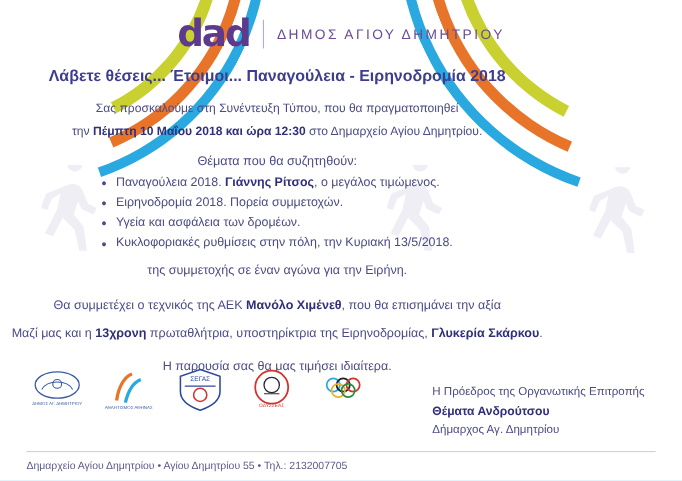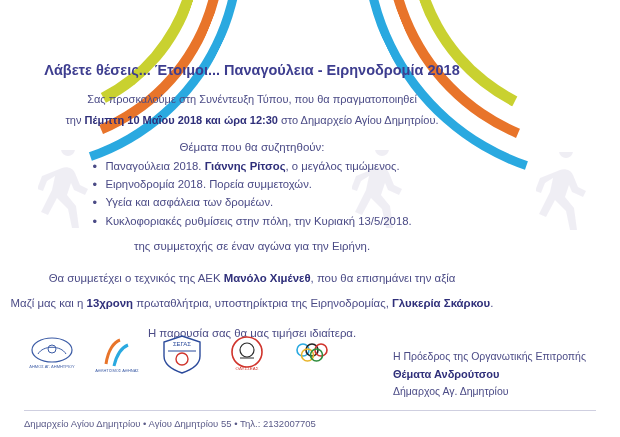--- a/index.html
+++ b/index.html
@@ -250,20 +250,25 @@
   <svg class="runner r1" width="54" height="96" viewBox="0 0 54 96">
     <path fill="#8e7fb3" d="M30 6a7 7 0 1 1 .01 0zM24 18c5-2 11 0 13 5l5 12 8 4-3 6-11-5-3-7-4 12 9 11 3 22h-7l-4-19-11-11-9 17-7-3 11-22 3-14-8 5-4 10-6-2 5-13z"></path>
   </svg>
   <svg class="runner r2" width="54" height="96" viewBox="0 0 54 96">
     <path fill="#8e7fb3" d="M30 6a7 7 0 1 1 .01 0zM24 18c5-2 11 0 13 5l5 12 8 4-3 6-11-5-3-7-4 12 9 11 3 22h-7l-4-19-11-11-9 17-7-3 11-22 3-14-8 5-4 10-6-2 5-13z"></path>
   </svg>
   <svg class="runner r3" width="54" height="96" viewBox="0 0 54 96">
     <path fill="#8e7fb3" d="M30 6a7 7 0 1 1 .01 0zM24 18c5-2 11 0 13 5l5 12 8 4-3 6-11-5-3-7-4 12 9 11 3 22h-7l-4-19-11-11-9 17-7-3 11-22 3-14-8 5-4 10-6-2 5-13z"></path>
   </svg>
 
+  <div class="header">
+    <div class="logo-mark">dad</div>
+    <div class="logo-rule"></div>
+    <div class="logo-text">ΔΗΜΟΣ ΑΓΙΟΥ ΔΗΜΗΤΡΙΟΥ</div>
+  </div>
 
   <div class="content">
 
     <p class="title">Λάβετε θέσεις... Έτοιμοι... Παναγούλεια - Ειρηνοδρομία 2018</p>
 
     <p class="line">Σας προσκαλούμε στη Συνέντευξη Τύπου, που θα πραγματοποιηθεί</p>
     <p class="line">
       <span>την </span><b>Πέμπτη 10 Μαΐου 2018 και ώρα 12:30</b><span> στο Δημαρχείο Αγίου Δημητρίου.</span>
     </p>
 

